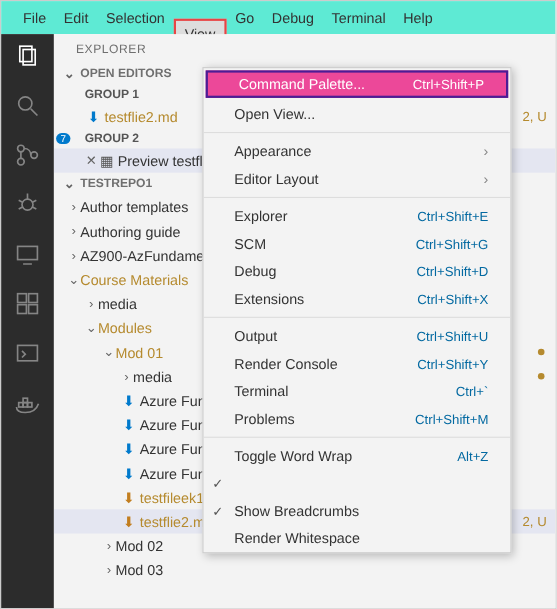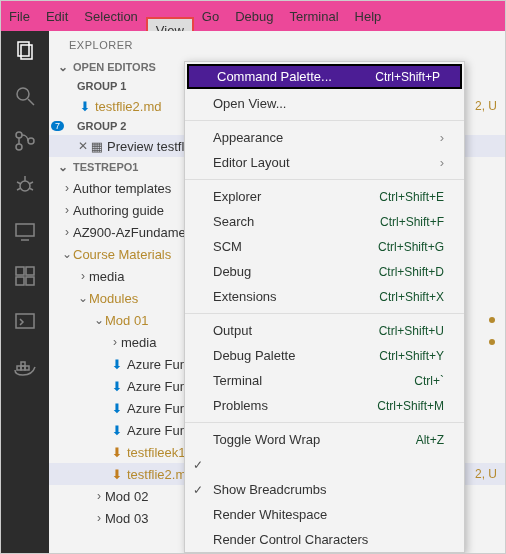--- a/index.html
+++ b/index.html
@@ -1,17 +1,17 @@
 <!DOCTYPE html>
 <html><head>
 <meta charset="utf-8">
 <style>
 * { margin: 0; padding: 0; box-sizing: border-box; font-family: -apple-system, "Segoe UI", sans-serif; }
 body { width: 506px; height: 554px; background: #fff; overflow: hidden; font-size: 13px; color: #333; border: 1px solid #ccc; }
-.menubar { display: flex; height: 30px; background: #ec4899; align-items: center; padding: 0 0; }
+.menubar { display: flex; height: 30px; background: #5eead4; align-items: center; padding: 0 12px; }
 .menubar .item { padding: 4px 8px; cursor: default; }
 .menubar .item.active { background: #ddd; border: 2px solid #e84545; margin-top: 28px; }
 .main { display: flex; height: calc(100% - 30px); position: relative; }
 .activitybar { width: 48px; background: #2c2c2c; display: flex; flex-direction: column; align-items: center; padding-top: 8px; gap: 18px; }
 .activitybar svg { width: 24px; height: 24px; fill: none; stroke: #858585; stroke-width: 1.5; }
 .activitybar .active svg { stroke: #fff; }
 .badge { position: absolute; background: #007acc; color:#fff; border-radius: 8px; font-size: 9px; padding: 0 4px; margin-left: 14px; margin-top: -8px; }
 .sidebar { flex: 1; background: #f3f3f3; overflow: hidden; }
 .sidebar-title { font-size: 11px; color: #6f6f6f; padding: 8px 12px 6px 20px; letter-spacing: 0.5px; }
 .section-header { font-size: 11px; font-weight: 700; color: #6f6f6f; padding: 3px 8px; display: flex; align-items: center; gap: 4px; }
@@ -23,22 +23,22 @@
 .tree-row.selected { background: #e4e6f1; }
 .chev { width: 12px; text-align: center; color: #646464; font-size: 12px; }
 .ficon { width: 16px; text-align: center; color: #007acc; font-size: 13px; margin-right: 2px; }
 .ficon.orange { color: #c27e1f; }
 .fname { color: #333; text-align: center; }
 .fname.mod { color: #b58a2e; }
 .status { position: absolute; right: 8px; color: #b58a2e; font-size: 12px; }
 .dot { width:6px; height:6px; background:#b58a2e; border-radius:50%; position:absolute; right:10px; }
 .dropdown { position: absolute; left: 183px; top: 30px; width: 281px; background: #f3f3f3; box-shadow: 2px 2px 8px rgba(0,0,0,.25); border: 1px solid #ccc; z-index: 10; }
 .drop-row { display: flex; justify-content: space-between; align-items: center; height: 25px; padding: 0 20px 0 28px; position: relative; }
-.drop-row.highlight { background: #4c1d95; color: #fff; border: 2px solid #000000; margin: 2px; }
-.drop-row .sc { color: #14532d; font-size: 12px; }
+.drop-row.highlight { background: #ec4899; color: #fff; border: 2px solid #4c1d95; margin: 2px; }
+.drop-row .sc { color: #0369a1; font-size: 12px; }
 .drop-row.highlight .sc { color: #fff; }
 .drop-sep { height: 1px; background: #ddd; margin: 4px 0; }
 .check { position: absolute; left: 8px; color: #555; font-size: 12px; }
 .sub { color: #888; font-size: 13px; }
 </style>
 </head>
 <body>
 
 <div class="menubar">
   <div class="item">File</div>
@@ -206,42 +206,38 @@
       <div class="drop-row">
         <span>Editor Layout</span>
         <span class="sub">›</span>
       </div>
       <div class="drop-sep"></div>
       <div class="drop-row">
         <span>Explorer</span>
         <span class="sc">Ctrl+Shift+E</span>
       </div>
       <div class="drop-row">
-        <span>Search</span>
-        <span class="sc">Ctrl+Shift+F</span>
-      </div>
-      <div class="drop-row">
         <span>SCM</span>
         <span class="sc">Ctrl+Shift+G</span>
       </div>
       <div class="drop-row">
         <span>Debug</span>
         <span class="sc">Ctrl+Shift+D</span>
       </div>
       <div class="drop-row">
         <span>Extensions</span>
         <span class="sc">Ctrl+Shift+X</span>
       </div>
       <div class="drop-sep"></div>
       <div class="drop-row">
         <span>Output</span>
         <span class="sc">Ctrl+Shift+U</span>
       </div>
       <div class="drop-row">
-        <span>Debug Palette</span>
+        <span>Render Console</span>
         <span class="sc">Ctrl+Shift+Y</span>
       </div>
       <div class="drop-row">
         <span>Terminal</span>
         <span class="sc">Ctrl+`</span>
       </div>
       <div class="drop-row">
         <span>Problems</span>
         <span class="sc">Ctrl+Shift+M</span>
       </div>
@@ -253,17 +249,14 @@
       <div class="drop-row">
         <span class="check">✓</span>
       </div>
       <div class="drop-row">
         <span class="check">✓</span>
         <span>Show Breadcrumbs</span>
       </div>
       <div class="drop-row">
         <span>Render Whitespace</span>
       </div>
-      <div class="drop-row">
-        <span>Render Control Characters</span>
-      </div>
     </div>
 </div>
 
 </body></html>

